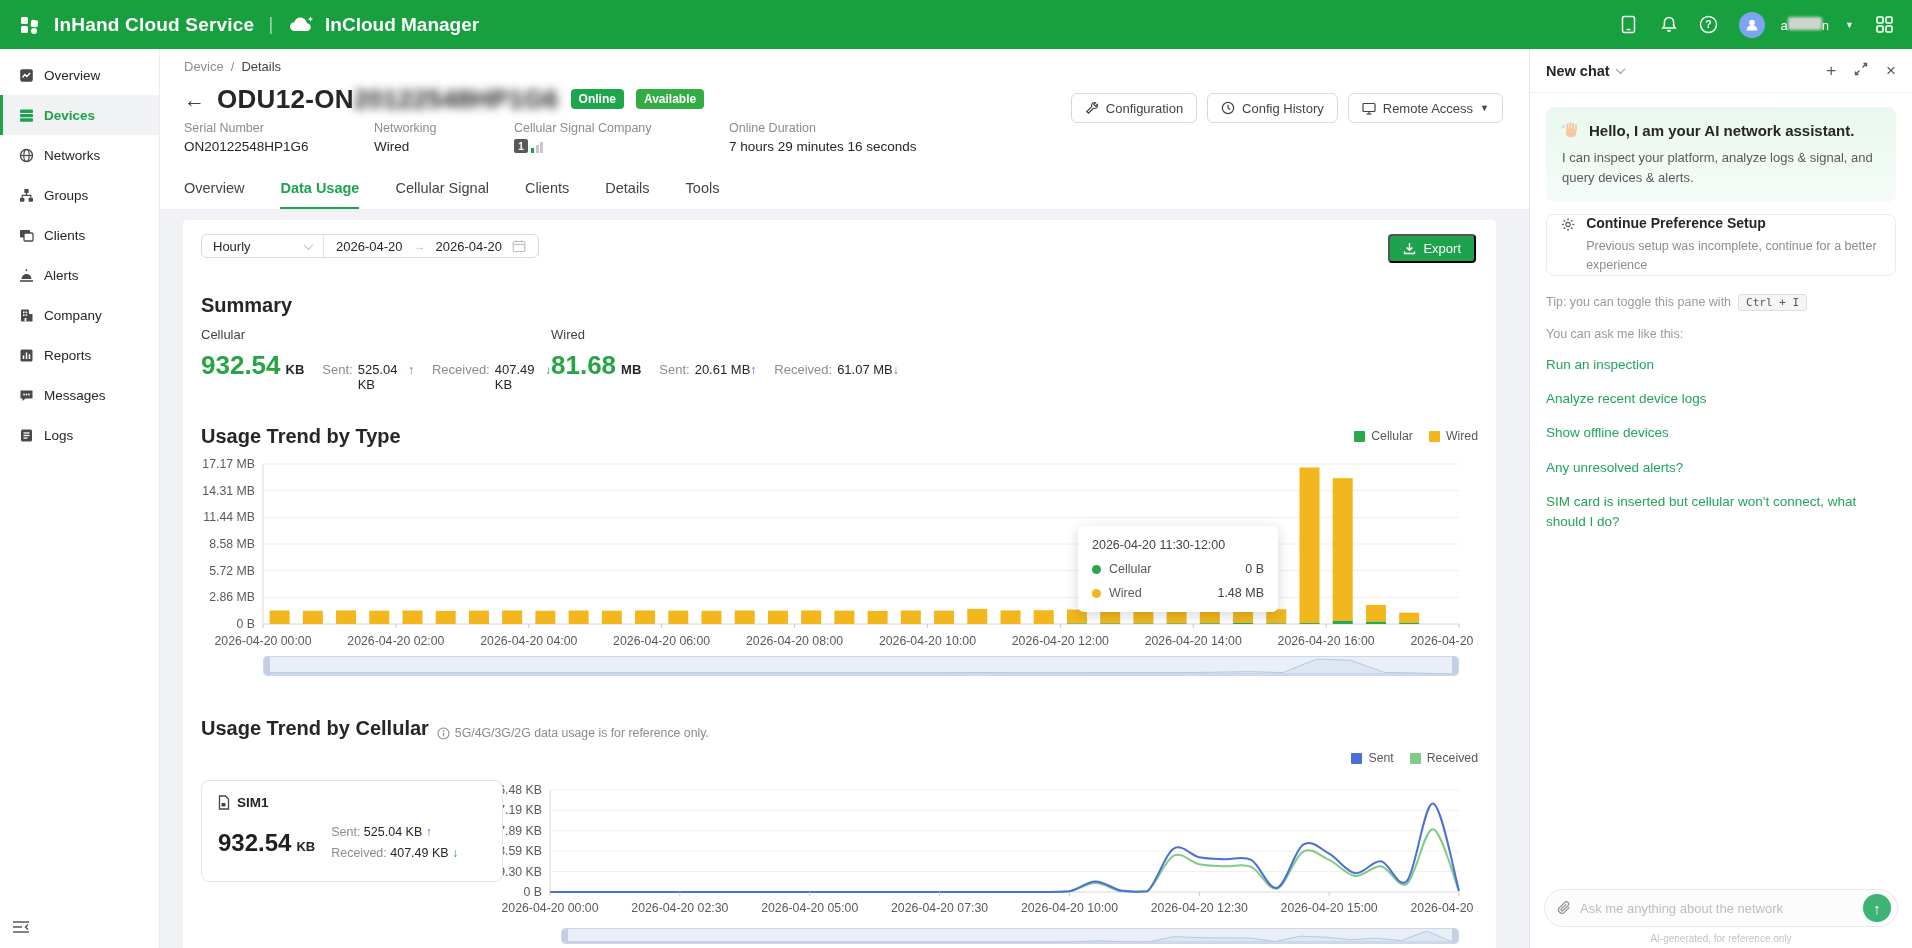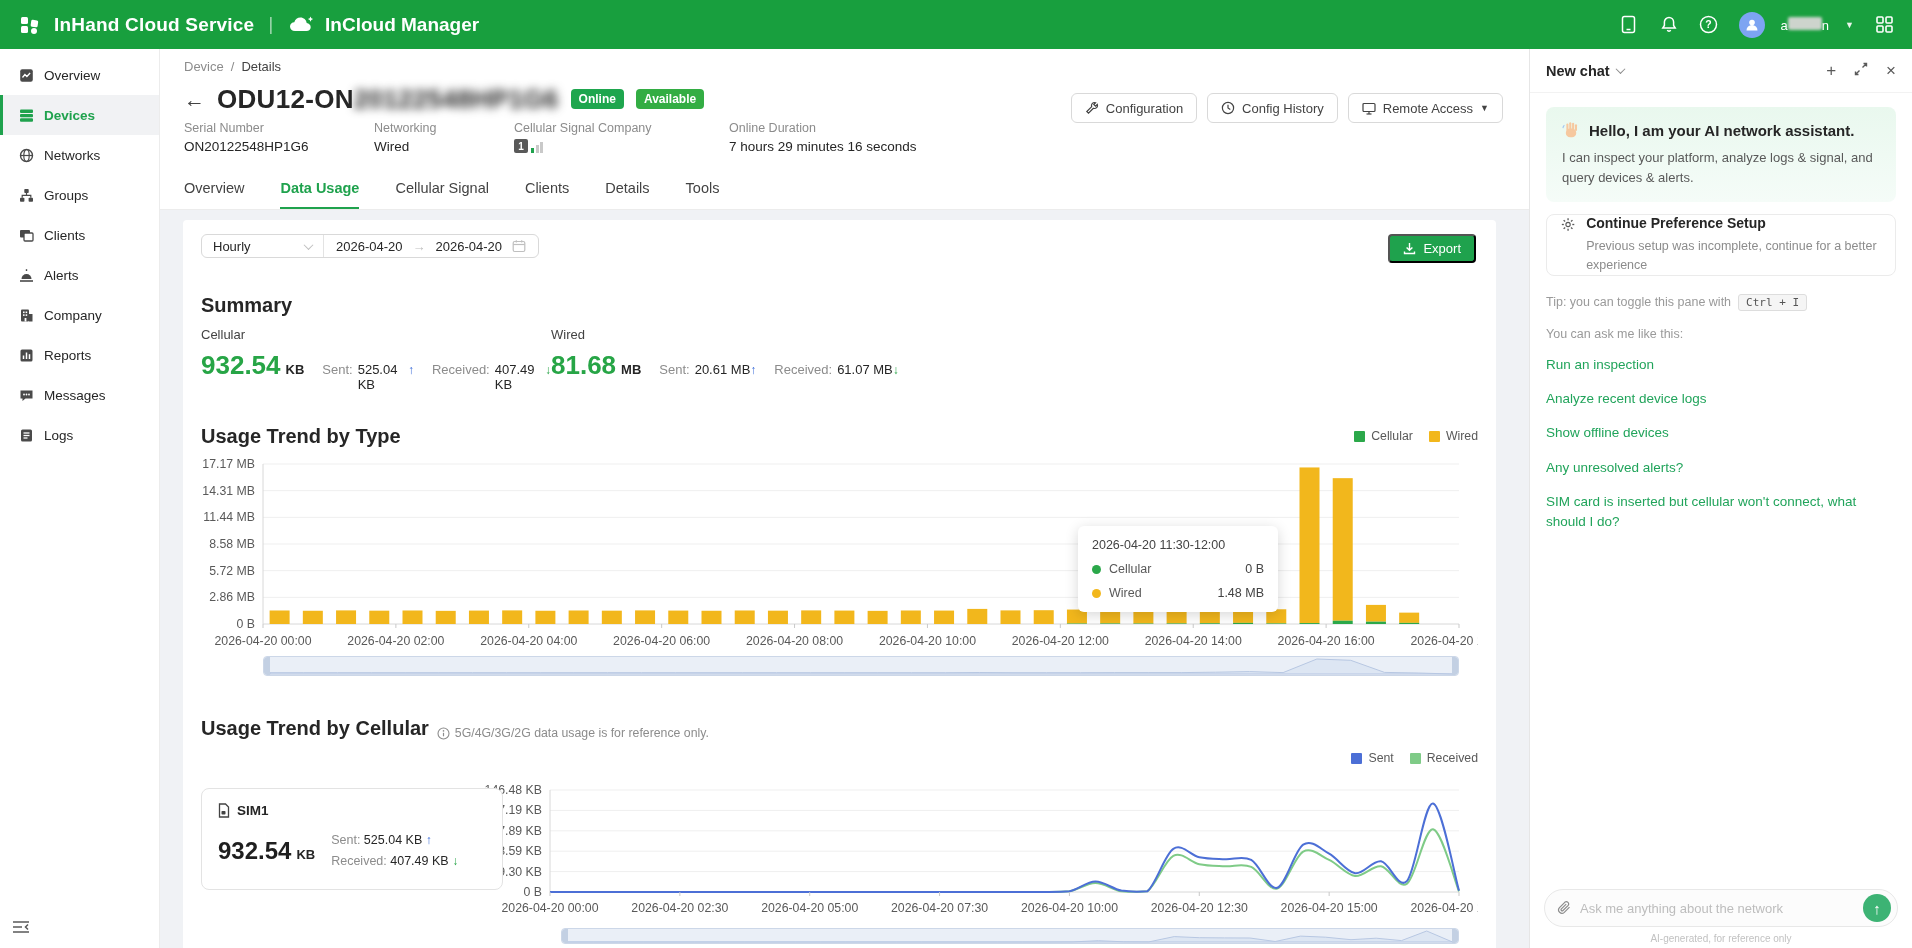--- a/index.html
+++ b/index.html
@@ -99,21 +99,21 @@
   .brush::before,.brush::after{content:"";position:absolute;top:0;bottom:0;width:6px;background:#c3d0e3;}
   .brush::before{left:0;border-radius:3px 0 0 3px;}
   .brush::after{right:0;border-radius:0 3px 3px 0;}
   .brush1{margin-left:62px;width:1196px;}
   .brush2{margin-left:360px;width:898px;height:16px;margin-top:6px;}
 
   .trend2-head{display:flex;align-items:flex-end;gap:8px;margin-top:44px;height:20px;}
   .note{font-size:12.3px;color:#8c8c8c;display:flex;align-items:center;gap:5px;}
   .legend-row2{display:flex;justify-content:flex-end;margin-top:10px;height:16px;}
   .chart2-zone{position:relative;margin-top:6px;height:150px;}
-  .sim-card{position:absolute;left:0;top:16px;width:302px;height:102px;border:1px solid #e3e3e3;border-radius:8px;padding:14px 16px;background:#fff;}
+  .sim-card{position:absolute;left:0;top:8px;width:302px;height:102px;border:1px solid #e3e3e3;border-radius:8px;padding:14px 16px;background:#fff;}
   .sim-head{display:flex;align-items:center;gap:7px;font-size:13.5px;font-weight:bold;color:#262626;}
   .sim-body{display:flex;align-items:center;margin-top:12px;}
   .sim-big{font-size:24px;font-weight:bold;color:#1f1f1f;}
   .sim-sr{margin-left:16px;font-size:12.5px;color:#8c8c8c;line-height:1.7;}
   .sim-sr b{color:#262626;font-weight:normal;}
 
   
   .ai-panel{width:383px;min-width:383px;background:#fff;border-left:1px solid #e6e6e6;display:flex;flex-direction:column;}
   .ai-head{height:44px;min-height:44px;display:flex;align-items:center;padding:9px 16px;border-bottom:1px solid #f2f2f2;}
   .ai-title{font-size:14.5px;font-weight:bold;color:#262626;display:flex;align-items:center;gap:7px;cursor:pointer;}

